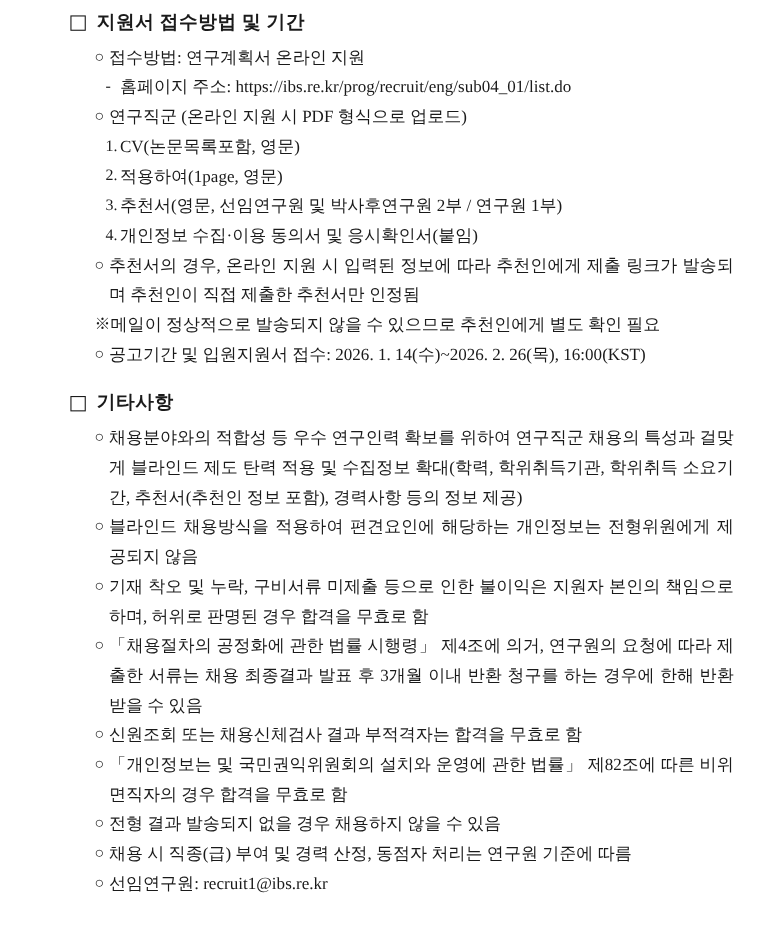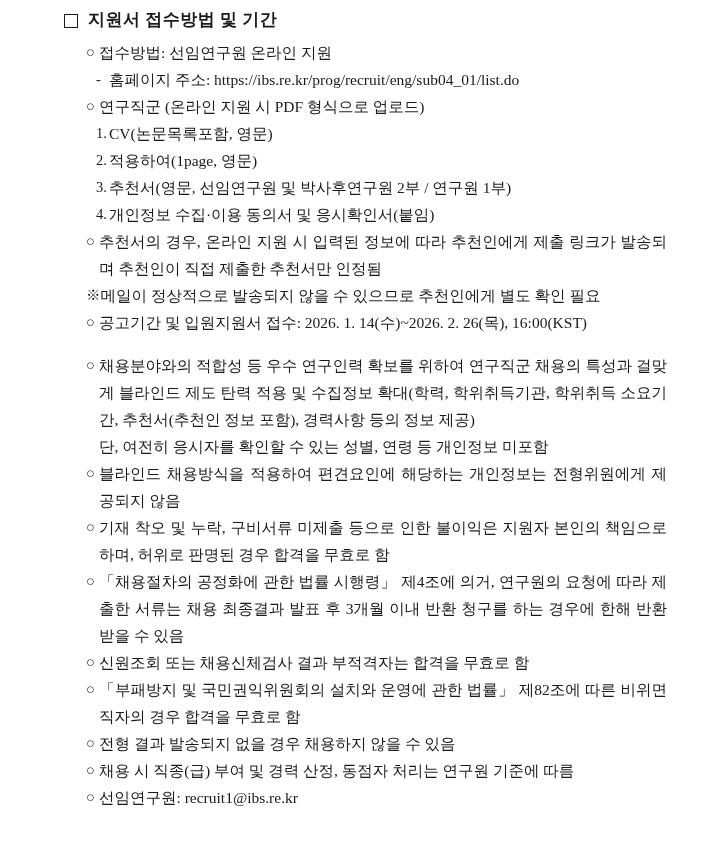--- a/index.html
+++ b/index.html
@@ -64,21 +64,21 @@
 <div class="doc">
   <div id="sections-root">
   <section class="sec">
     <h2 class="heading">
       <span class="marker"></span>
       <span class="htext">지원서 접수방법 및 기간</span>
     </h2>
     <div class="items">
   <div class="item">
     <span class="bullet">○</span>
-    <span class="text"><span class="t">접수방법: 선임연구원 온라인 지원</span></span>
+    <span class="text"><span class="t">접수방법: 연구계획서 온라인 지원</span></span>
   </div>
 
   <div class="item lvl2">
     <span class="bullet">-</span>
     <span class="text"><span class="t">홈페이지 주소: https://ibs.re.kr/prog/recruit/eng/sub04_01/list.do</span></span>
   </div>
 
   <div class="item">
     <span class="bullet">○</span>
     <span class="text"><span class="t">연구직군 (온라인 지원 시 PDF 형식으로 업로드)</span></span>
@@ -115,30 +115,30 @@
   </div>
 
   <div class="item">
     <span class="bullet">○</span>
     <span class="text"><span class="t">공고기간 및 입원지원서 접수: </span><b class="bt">2026. 1. 14(수)~2026. 2. 26(목), 16:00(KST)</b></span>
   </div>
 </div>
   </section>
 
   <section class="sec">
+    <h2 class="heading">
+      <span class="marker"></span>
+      <span class="htext">기타사항</span>
+    </h2>
     <div class="items">
   <div class="item">
     <span class="bullet">○</span>
     <span class="text"><span class="t">채용분야와의 적합성 등 우수 연구인력 확보를 위하여 연구직군 채용의 특성과 걸맞게 블라인드 제도 탄력 적용 및 수집정보 확대(학력, 학위취득기관, 학위취득 소요기간, 추천서(추천인 정보 포함), 경력사항 등의 정보 제공)</span></span>
   </div>
 
-  <div class="item">
-    <span class="bullet"></span>
-    <span class="text"><span class="t">단, 여전히 응시자를 확인할 수 있는 성별, 연령 등 개인정보 미포함</span></span>
-  </div>
 
   <div class="item">
     <span class="bullet">○</span>
     <span class="text"><span class="t">블라인드 채용방식을 적용하여 편견요인에 해당하는 개인정보는 전형위원에게 제공되지 않음</span></span>
   </div>
 
   <div class="item">
     <span class="bullet">○</span>
     <span class="text"><span class="t">기재 착오 및 누락, 구비서류 미제출 등으로 인한 불이익은 지원자 본인의 책임으로 하며, 허위로 판명된 경우 합격을 무효로 함</span></span>
   </div>
@@ -148,21 +148,21 @@
     <span class="text"><span class="t">「채용절차의 공정화에 관한 법률 시행령」 제4조에 의거, 연구원의 요청에 따라 제출한 서류는 채용 최종결과 발표 후 3개월 이내 반환 청구를 하는 경우에 한해 반환 받을 수 있음</span></span>
   </div>
 
   <div class="item">
     <span class="bullet">○</span>
     <span class="text"><span class="t">신원조회 또는 채용신체검사 결과 부적격자는 합격을 무효로 함</span></span>
   </div>
 
   <div class="item">
     <span class="bullet">○</span>
-    <span class="text"><span class="t">「부패방지 및 국민권익위원회의 설치와 운영에 관한 법률」 제82조에 따른 비위면직자의 경우 합격을 무효로 함</span></span>
+    <span class="text"><span class="t">「개인정보는 및 국민권익위원회의 설치와 운영에 관한 법률」 제82조에 따른 비위면직자의 경우 합격을 무효로 함</span></span>
   </div>
 
   <div class="item">
     <span class="bullet">○</span>
     <span class="text"><span class="t">전형 결과 발송되지 없을 경우 채용하지 않을 수 있음</span></span>
   </div>
 
   <div class="item">
     <span class="bullet">○</span>
     <span class="text"><span class="t">채용 시 직종(급) 부여 및 경력 산정, 동점자 처리는 연구원 기준에 따름</span></span>

